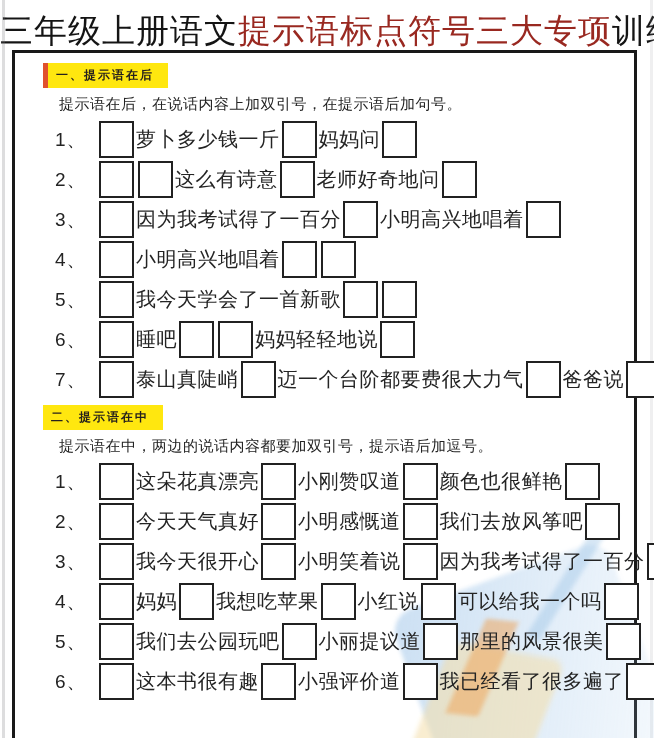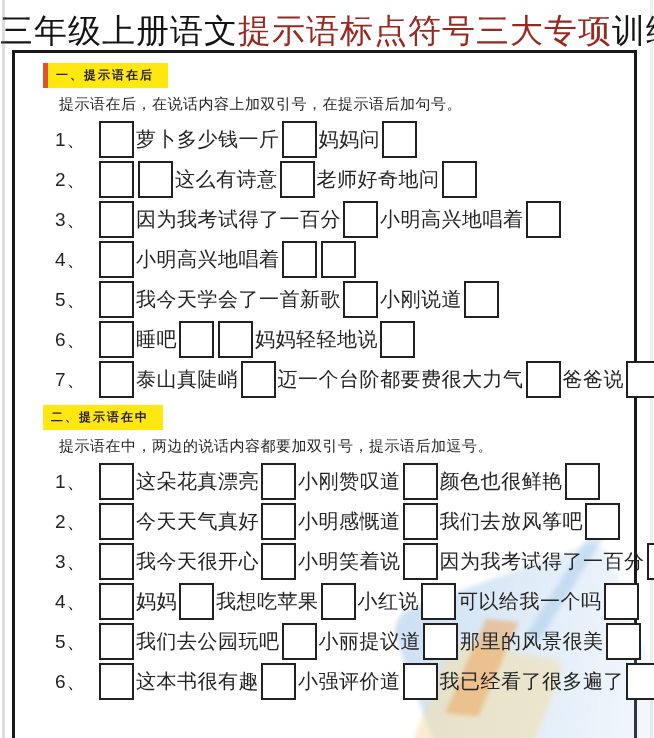--- a/index.html
+++ b/index.html
@@ -124,21 +124,20 @@
           <span class="num">4、</span>
           <span class="box"></span>
           <span class="seg">小明高兴地唱着</span>
           <span class="box"></span>
           <span class="box"></span>
         </div><div class="row">
           <span class="num">5、</span>
           <span class="box"></span>
           <span class="seg">我今天学会了一首新歌</span>
           <span class="box"></span>
-          <span class="seg">小刚说道</span>
           <span class="box"></span>
         </div><div class="row">
           <span class="num">6、</span>
           <span class="box"></span>
           <span class="seg">睡吧</span>
           <span class="box"></span>
           <span class="box"></span>
           <span class="seg">妈妈轻轻地说</span>
           <span class="box"></span>
         </div><div class="row">

